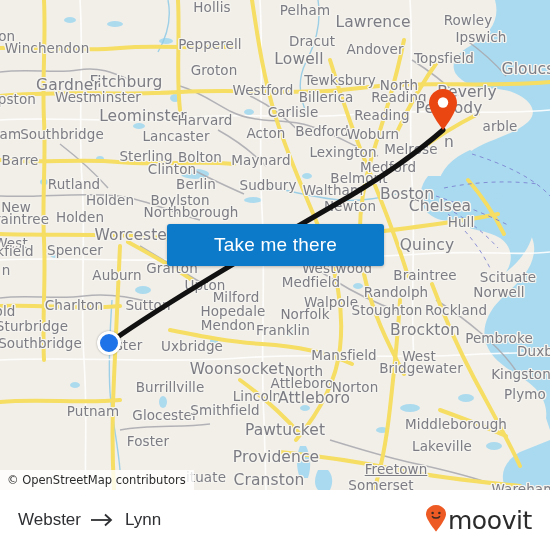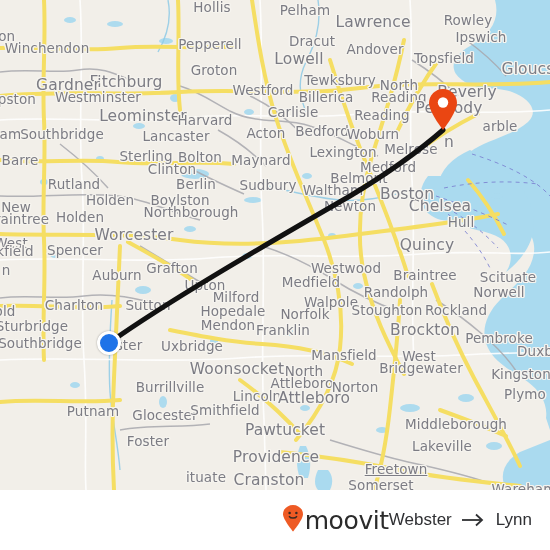--- a/index.html
+++ b/index.html
@@ -332,21 +332,21 @@
           <div class="place s3" style="left: 191px; top: 212px;">Northborough</div>
           <div class="place s3" style="left: 350px; top: 206px;">Newton</div>
           <div class="place s3" style="left: 22px; top: 219px;">raintree</div>
           <div class="place s3" style="left: 80px; top: 217px;">Holden</div>
           <div class="place s4" style="left: 134px; top: 235px;">Worcester</div>
           <div class="place s3" style="left: 11px; top: 243px;">West</div>
           <div class="place s3" style="left: 75px; top: 250px;">Spencer</div>
           <div class="place s3" style="left: 15px; top: 251px;">kfield</div>
           <div class="place s3" style="left: 461px; top: 222px;">Hull</div>
           <div class="place s4" style="left: 427px; top: 245px;">Quincy</div>
-          <div class="place s3" style="left: 346px; top: 268px;">Westwood</div>
+          <div class="place s3" style="left: 337px; top: 268px;">Westwood</div>
           <div class="place s3" style="left: 425px; top: 269px; margin-top: 6px;">Braintree</div>
           <div class="place s3" style="left: 508px; top: 277px;">Scituate</div>
           <div class="place s3" style="left: 117px; top: 275px;">Auburn</div>
           <div class="place s3" style="left: 172px; top: 268px;">Grafton</div>
           <div class="place s3" style="left: 6px; top: 270px;">n</div>
           <div class="place s3" style="left: 311px; top: 282px;">Medfield</div>
           <div class="place s3" style="left: 396px; top: 292px;">Randolph</div>
           <div class="place s3" style="left: 499px; top: 292px;">Norwell</div>
           <div class="place s3" style="left: 205px; top: 285px;">Upton</div>
           <div class="place s3" style="left: 236px; top: 297px;">Milford</div>
@@ -399,40 +399,44 @@
       <path id="route-path" d="M109,343 C170,300 260,248 350,196 C390,172 420,150 443,130" fill="none" stroke="#111111" stroke-width="5" stroke-linecap="round"></path>
     </svg>
 
     <div id="origin-marker" style="left: 97px; top: 331px;"></div>
 
     <svg id="dest-marker" viewBox="0 0 30 42" style="left: 428px; top: 89px;">
       <path d="M15,41 C15,41 29,23 29,14 C29,6.3 22.7,0 15,0 C7.3,0 1,6.3 1,14 C1,23 15,41 15,41 Z" fill="#ea4612"></path>
       <circle cx="15" cy="13.5" r="5.2" fill="#ffffff"></circle>
     </svg>
 
-
+    <button id="cta-button" style="background: rgb(12, 122, 201);">Take me there</button>
+
+    <div id="attribution">
+      <span>© OpenStreetMap contributors</span>
+    </div>
   </div>
 
   <div id="footer">
+    <div id="trip-summary">
+      <span>Webster</span>
+      <span id="trip-arrow-icon">
+        <svg width="26" height="14" viewBox="0 0 26 14" aria-hidden="true">
+          <line x1="1" y1="7" x2="21" y2="7" stroke="#2f3033" stroke-width="1.8"></line>
+          <polyline points="15,1.5 21,7 15,12.5" fill="none" stroke="#2f3033" stroke-width="1.8"></polyline>
+        </svg>
+      </span>
+      <span>Lynn</span>
+    </div>
+
     <div id="brand-logo">
       <span>
         <svg width="22" height="27" viewBox="0 0 22 27" aria-hidden="true">
           <path d="M11,26.5 C11,26.5 21,14.5 21,9.2 C21,4.1 16.5,0 11,0 C5.5,0 1,4.1 1,9.2 C1,14.5 11,26.5 11,26.5 Z" fill="#ee5a24"></path>
           <circle cx="7.6" cy="8" r="1.25" fill="#3a2a22"></circle>
           <circle cx="14.4" cy="8" r="1.25" fill="#3a2a22"></circle>
           <path d="M7.4,11.6 C8.6,13.6 13.4,13.6 14.6,11.6" fill="none" stroke="#3a2a22" stroke-width="1.5" stroke-linecap="round"></path>
         </svg>
       </span>
       <span id="brand-name">moovit</span>
     </div>
-
-    <div id="trip-summary">
-      <span>Webster</span>
-      <span id="trip-arrow-icon">
-        <svg width="26" height="14" viewBox="0 0 26 14" aria-hidden="true">
-          <line x1="1" y1="7" x2="21" y2="7" stroke="#2f3033" stroke-width="1.8"></line>
-          <polyline points="15,1.5 21,7 15,12.5" fill="none" stroke="#2f3033" stroke-width="1.8"></polyline>
-        </svg>
-      </span>
-      <span>Lynn</span>
-    </div>
   </div>
 </div>
 
 </body></html>

